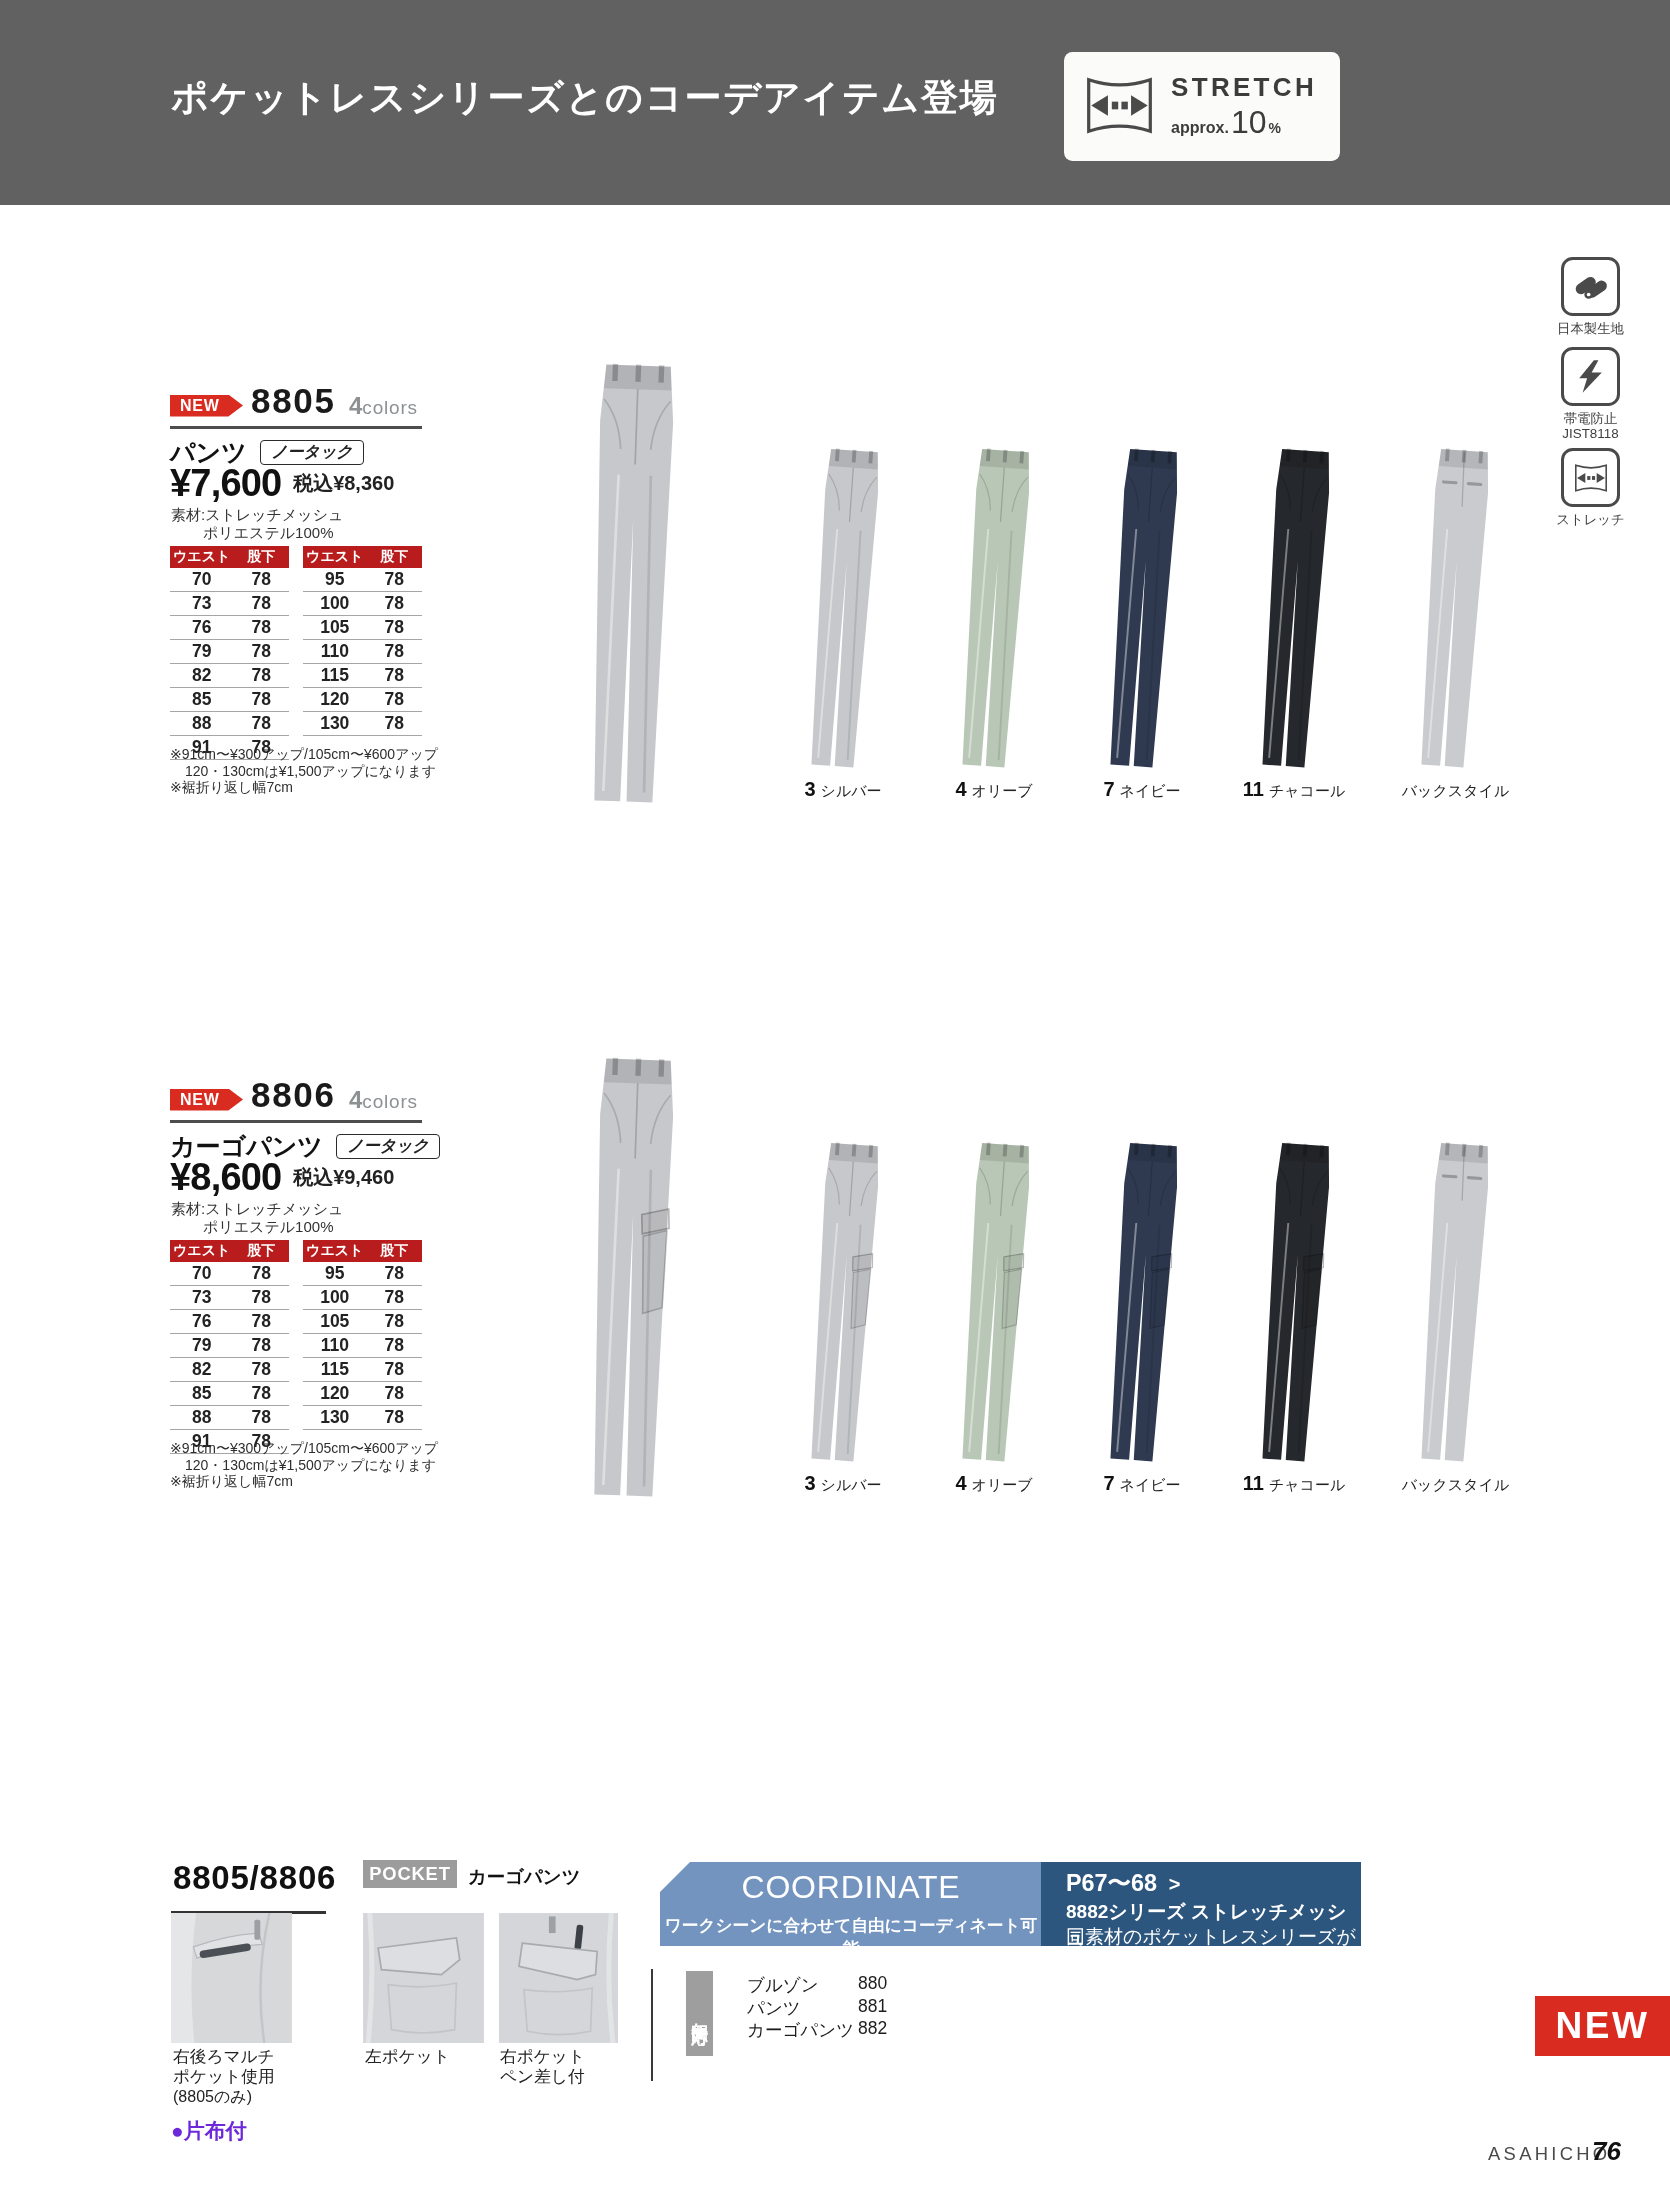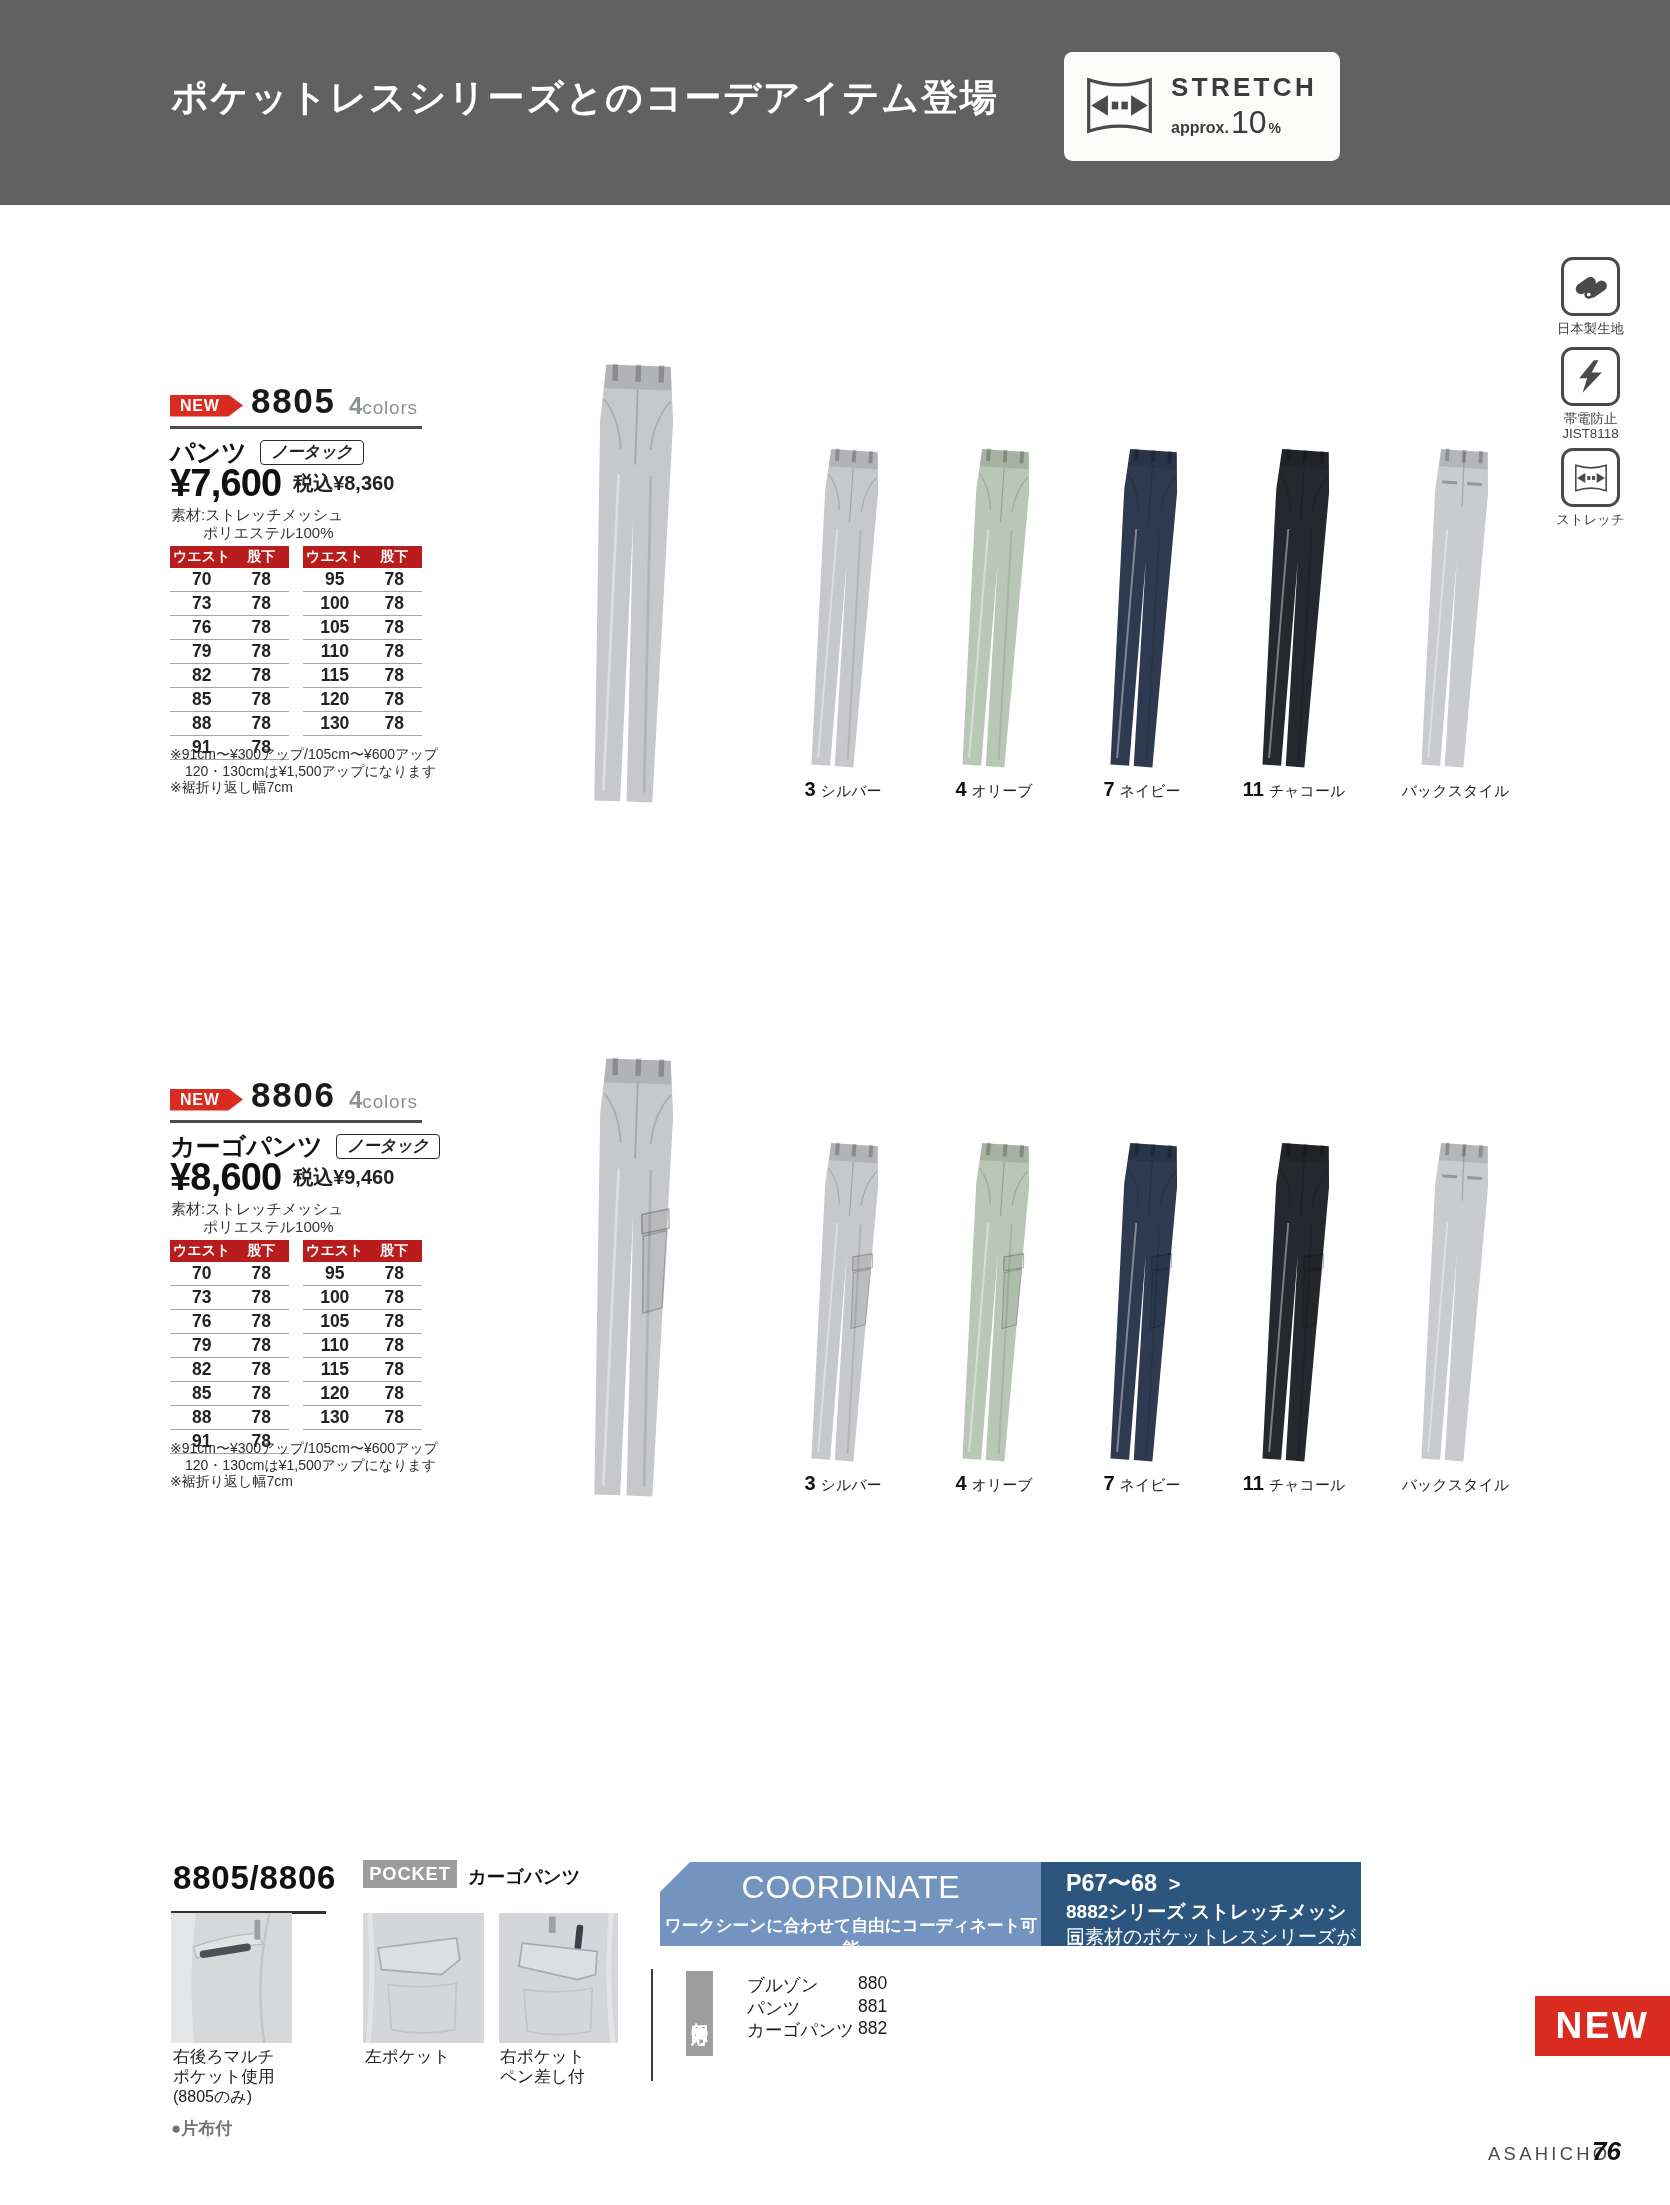--- a/index.html
+++ b/index.html
@@ -61,21 +61,21 @@
   .swatch-num{font-size:20px;font-weight:bold;color:#111;margin-right:5px;}
   .swatch-name{font-size:15px;color:#222;}
   .sw0{left:768px;} .sw1{left:919px;} .sw2{left:1067px;} .sw3{left:1219px;} .sw4{left:1378px;}
 
   
   .detail-heading{position:absolute;left:173px;top:1859px;font-size:33px;font-weight:bold;letter-spacing:0.8px;color:#111;}
   .detail-rule{position:absolute;left:171px;top:1911px;width:155px;height:2.5px;background:#333;}
   .detail-photo{position:absolute;top:1913px;width:121px;height:130px;}
   .dp1{left:171px;} .dp2{left:363px;} .dp3{left:499px;width:119px;}
   .caption{position:absolute;font-size:16.7px;color:#222;line-height:20px;}
-  .bullet-note{position:absolute;left:171px;top:2117px;font-size:17px;font-weight:bold;color:#737373;}
+  .bullet-note{position:absolute;left:171px;top:2117px;font-size:21px;font-weight:bold;color:#6d28d9;}
   .pocket-badge{position:absolute;left:363px;top:1860px;width:94px;height:27.6px;background:#9c9c9c;color:#fff;
                 font-size:18.4px;font-weight:bold;display:flex;align-items:center;justify-content:center;letter-spacing:0.8px;}
   .pocket-title{position:absolute;left:468px;top:1864px;font-size:18.4px;font-weight:bold;color:#111;}
 
   
   .coord-light{position:absolute;left:660px;top:1862px;width:382px;height:84px;background:#7494c0;
                clip-path:polygon(30px 0,100% 0,100% 100%,0 100%,0 30px);}
   .coord-title{position:absolute;left:0;right:0;top:6.7px;text-align:center;font-size:32px;color:#fff;letter-spacing:0.8px;}
   .coord-sub{position:absolute;left:0;right:0;top:52px;text-align:center;font-size:16.7px;font-weight:bold;color:#fff;}
   .coord-dark{position:absolute;left:1041px;top:1862px;width:320px;height:84px;background:#2d567f;color:#fff;

